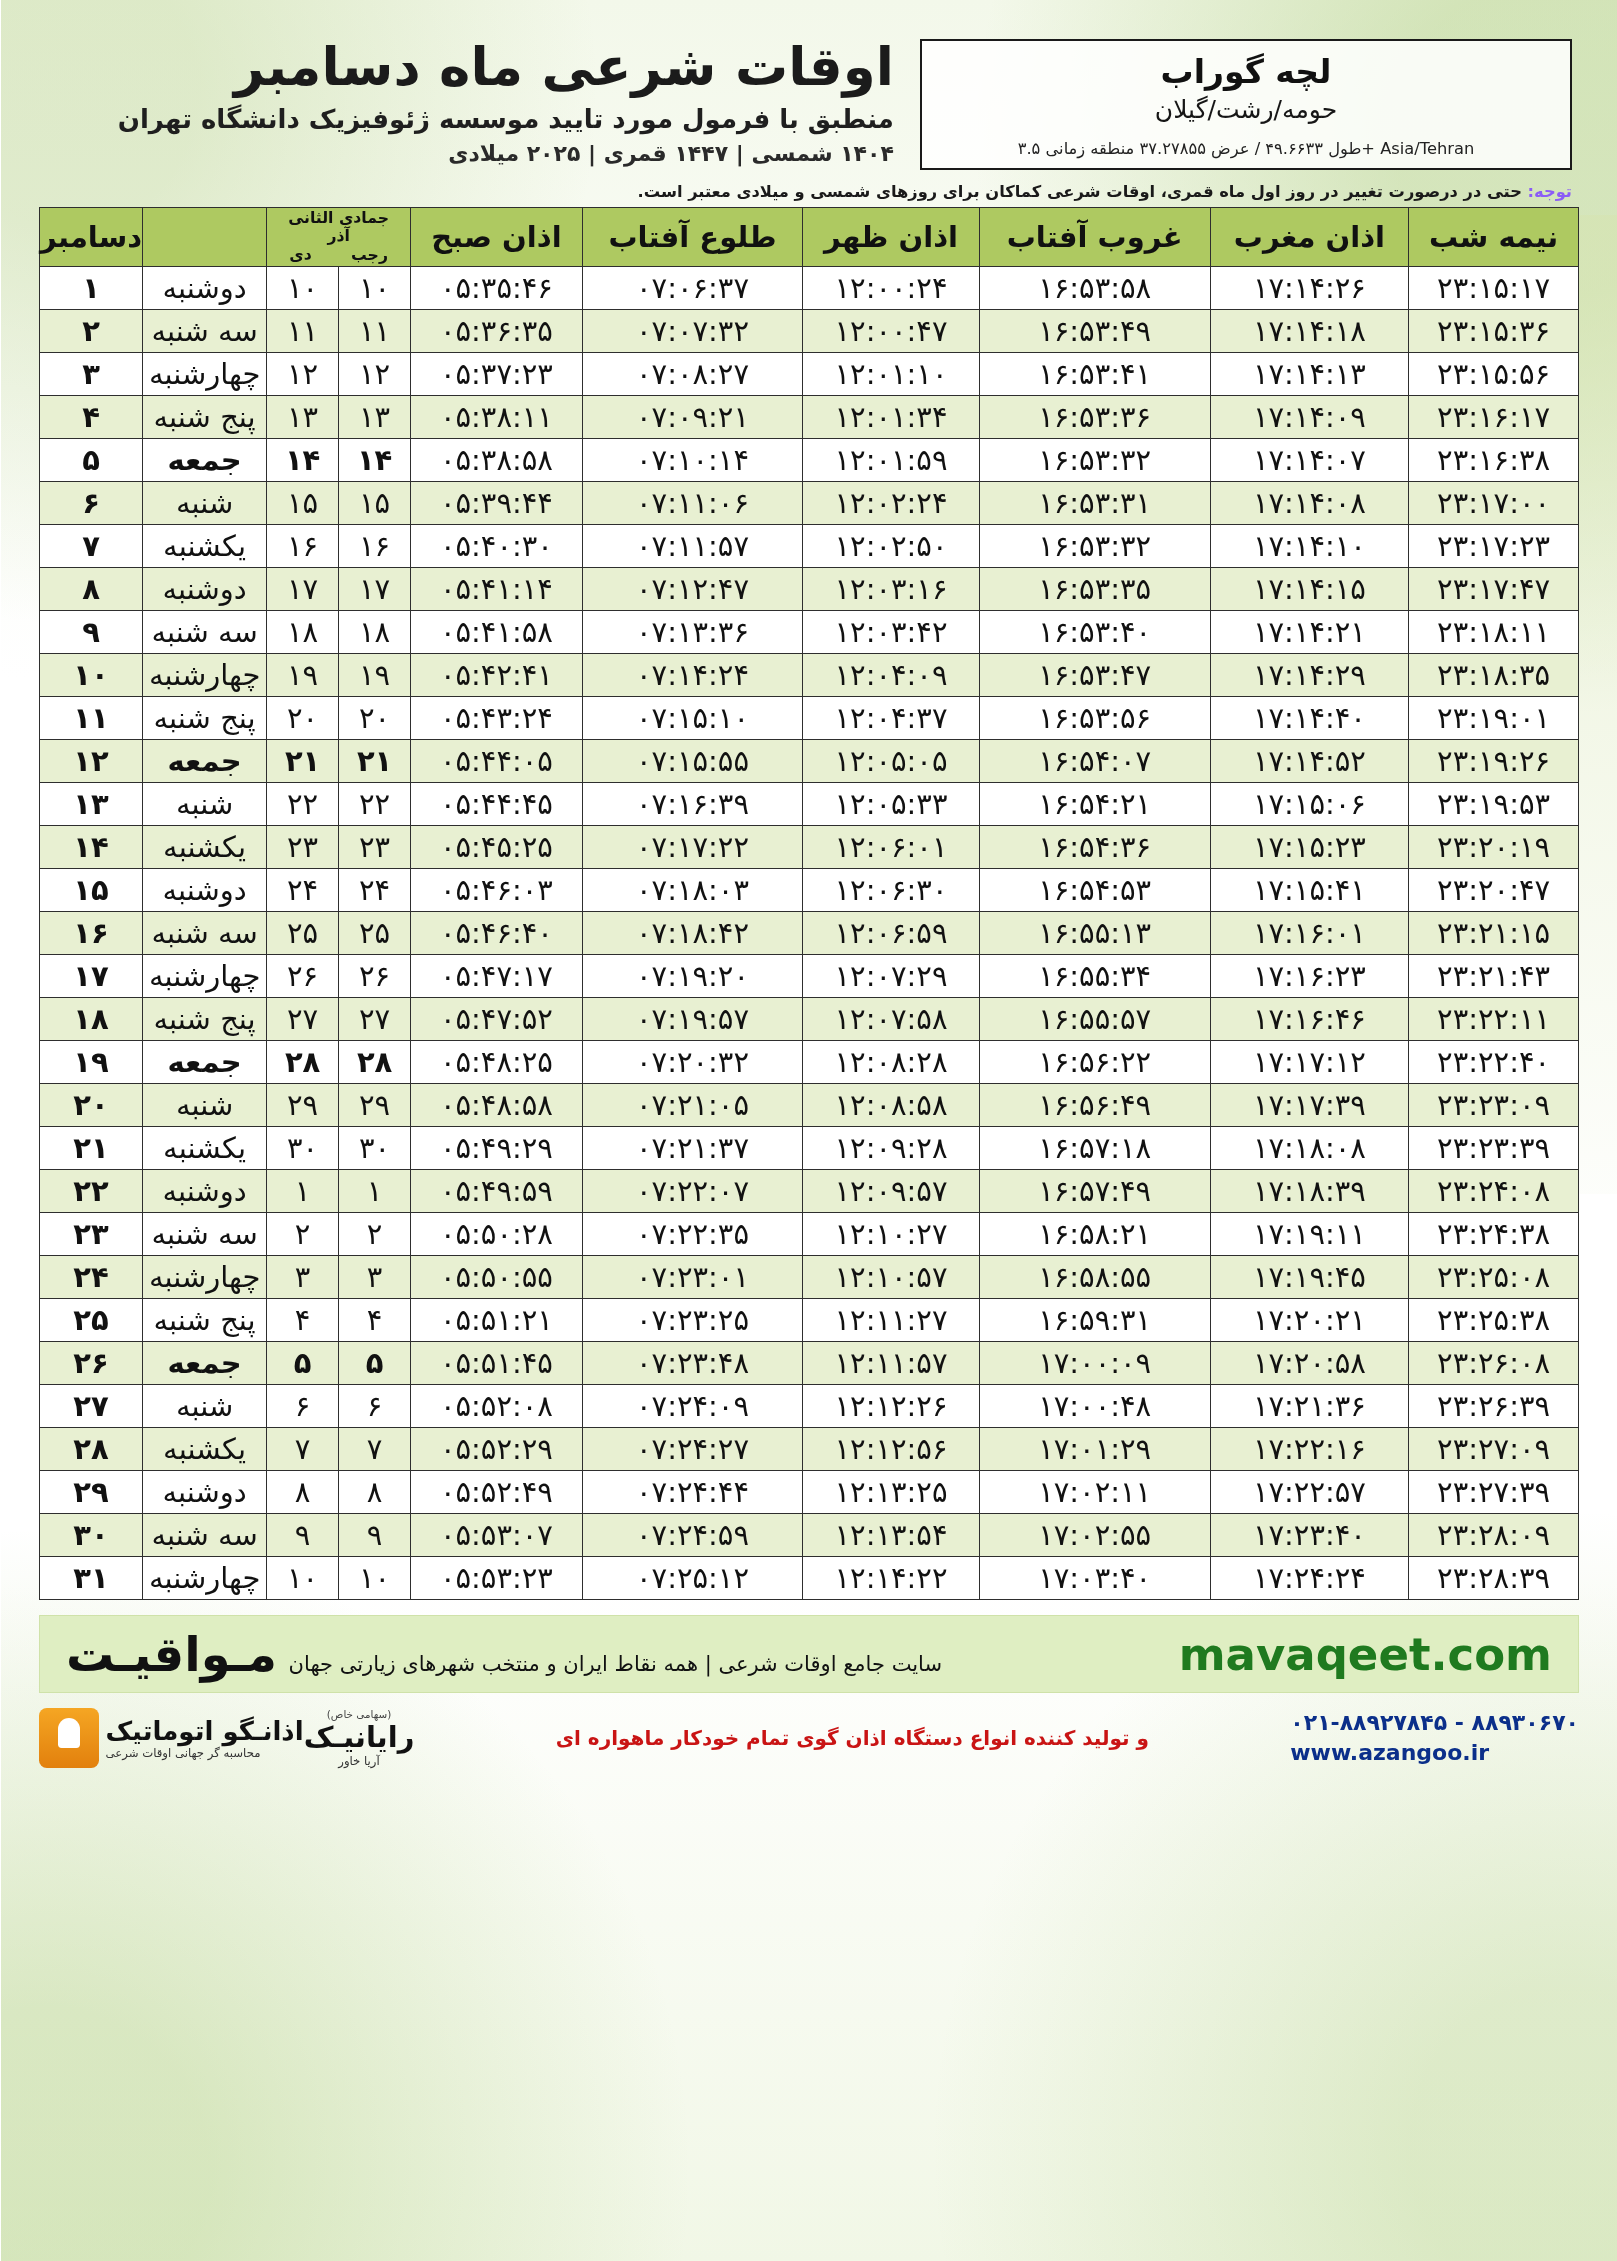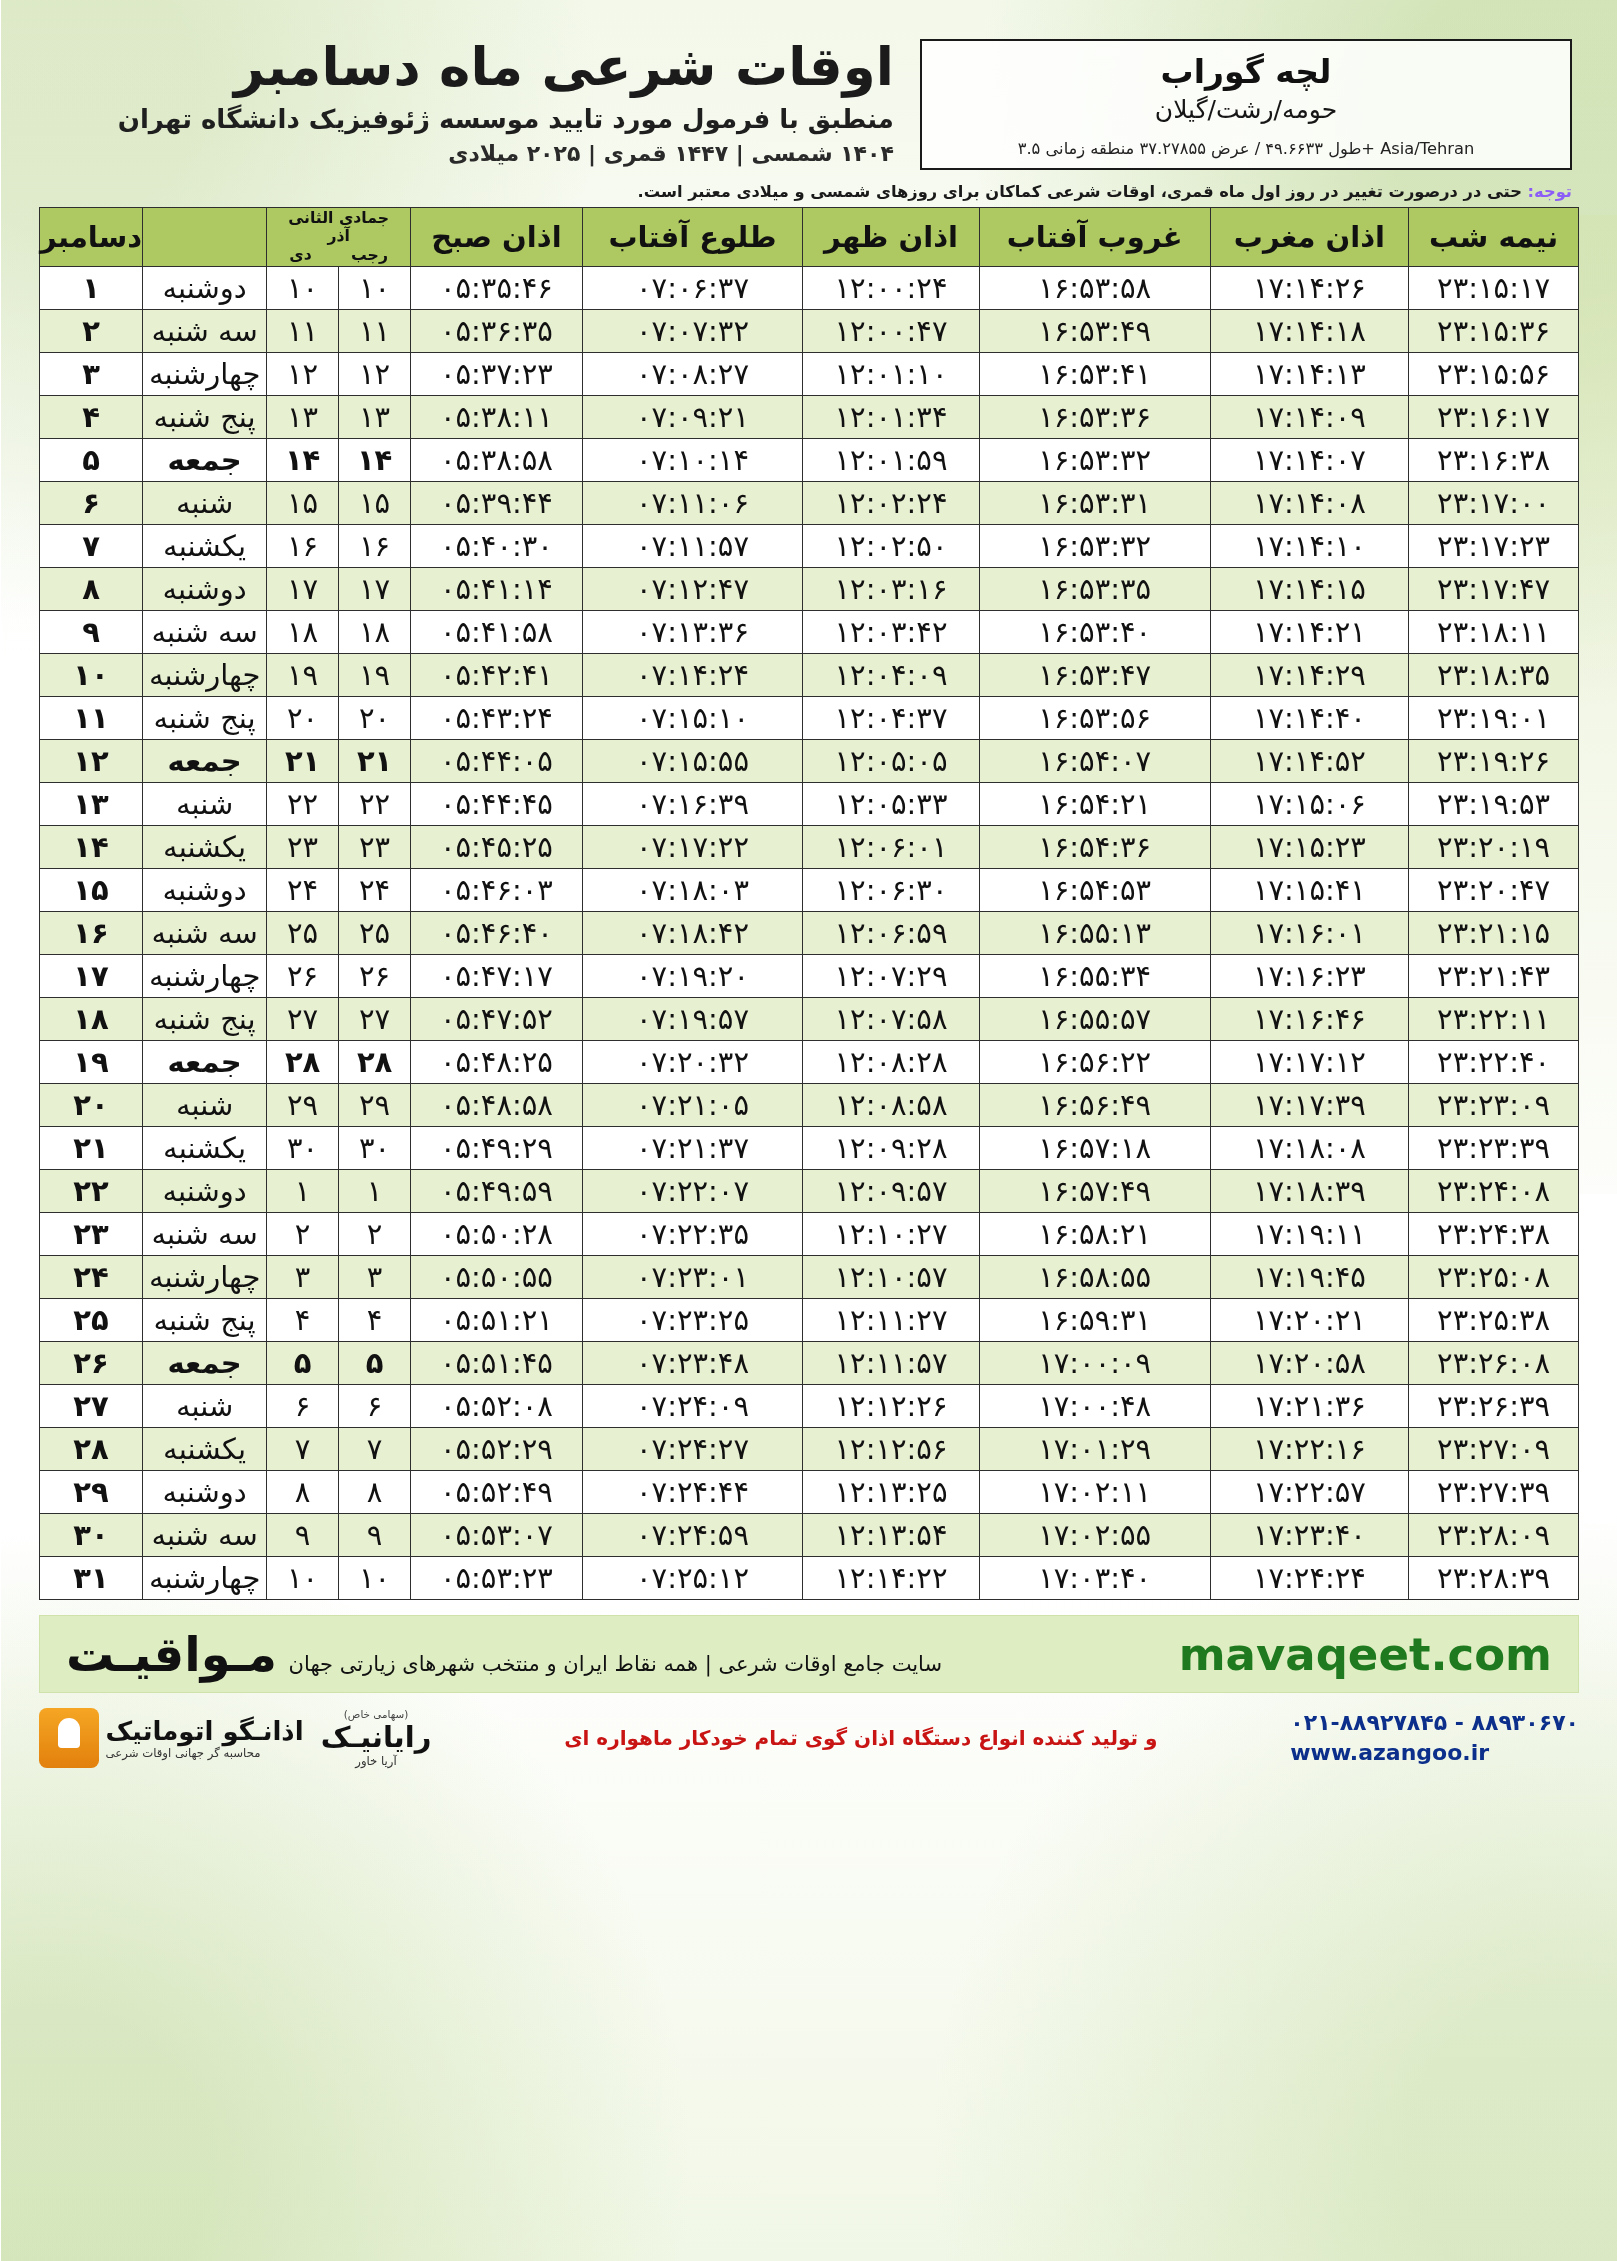--- a/index.html
+++ b/index.html
@@ -111,21 +111,21 @@
   .brand-name { font-size:48px; font-weight:bold; color:#111; letter-spacing:-0.7px;}
   .brand-tag { font-size:21px; color:#111; }
   .brand-url { font-size:45px; font-weight:bold; color:#1f7a1f; direction:ltr; }
 
   .footer-bottom {
     margin: 14.4px 39px 0 39px; display:flex; align-items:center; justify-content:space-between;
     gap: 19.6px;
   }
   .fb-left { direction:ltr; text-align:left; font-size:22px; color:#0b2f8a; font-weight:bold; line-height:1.35; }
   .fb-mid { text-align:center; font-size:20px; color:#c91414; font-weight:bold; line-height:1.5; flex:1 1 auto; }
-  .fb-right { display:flex; align-items:center; gap:17px; }
+  .fb-right { display:flex; align-items:center; }
   .logo-rayanic { display:flex; flex-direction:column; align-items:center; color:#111; }
   .logo-rayanic .r-top { font-size:10.4px; color:#444; }
   .logo-rayanic .r-main { font-size:29px; font-weight:bold; color:#111; }
   .logo-rayanic .r-sub { font-size:11.7px; color:#333; }
   .logo-azangoo { display:flex; align-items:center; gap:6.5px; }
   .azan-mark {
     width: 60px; height: 60px; border-radius: 7.8px;
     background: linear-gradient(180deg,#f5a623,#e2800d);
     position:relative;
   }

